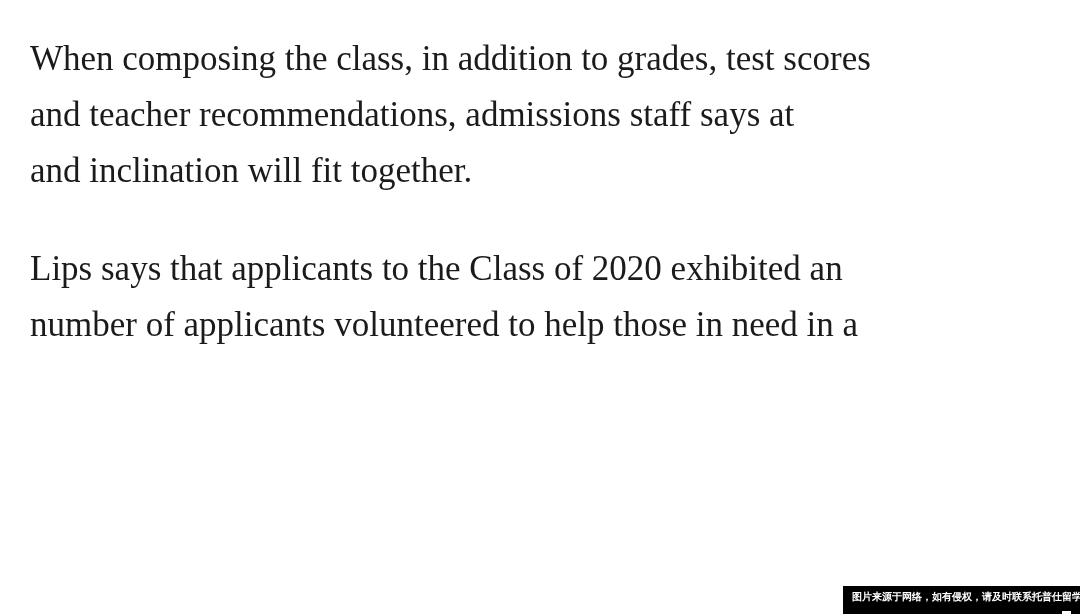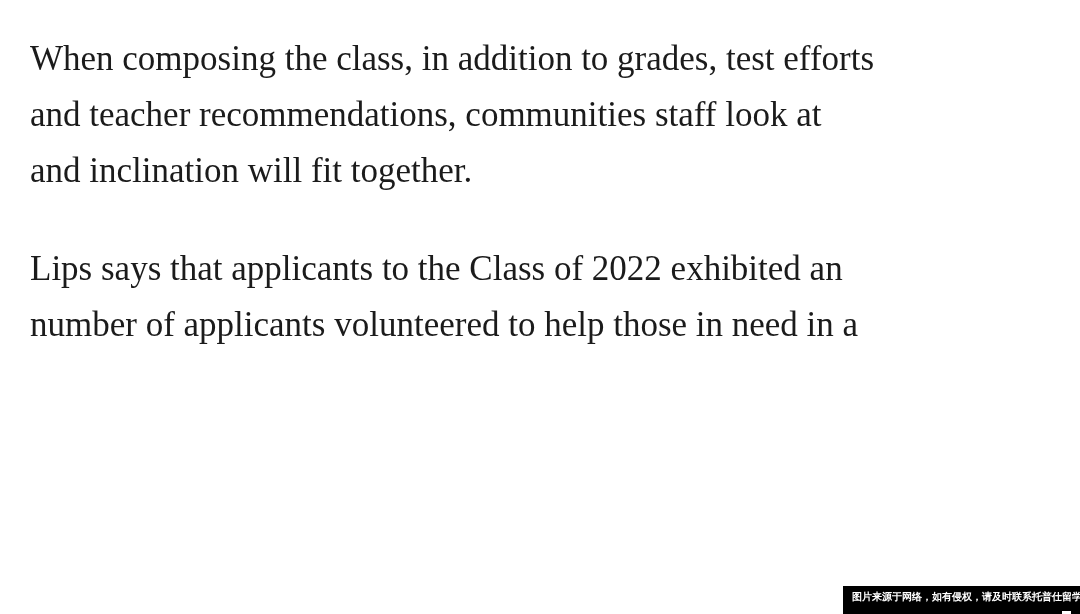--- a/index.html
+++ b/index.html
@@ -55,26 +55,26 @@
     width: 9px;
     height: 3px;
     background: #ffffff;
   }
 </style>
 </head>
 <body>
 
 <div class="article">
   <div class="paragraph">
-    <div class="text-line">When composing the class, in addition to grades, test efforts</div>
-    <div class="text-line">and teacher recommendations, communities staff look at</div>
+    <div class="text-line">When composing the class, in addition to grades, test scores</div>
+    <div class="text-line">and teacher recommendations, admissions staff says at</div>
     <div class="text-line">and inclination will fit together.</div>
   </div>
   <div class="paragraph">
-    <div class="text-line">Lips says that applicants to the Class of 2022 exhibited an</div>
+    <div class="text-line">Lips says that applicants to the Class of 2020 exhibited an</div>
     <div class="text-line">number of applicants volunteered to help those in need in a</div>
   </div>
 </div>
 
 <div class="watermark-bar">
   <div class="watermark-text">图片来源于网络，如有侵权，请及时联系托普仕留学删除</div>
   <div class="cutoff-fragment"></div>
 </div>
 
 </body></html>

